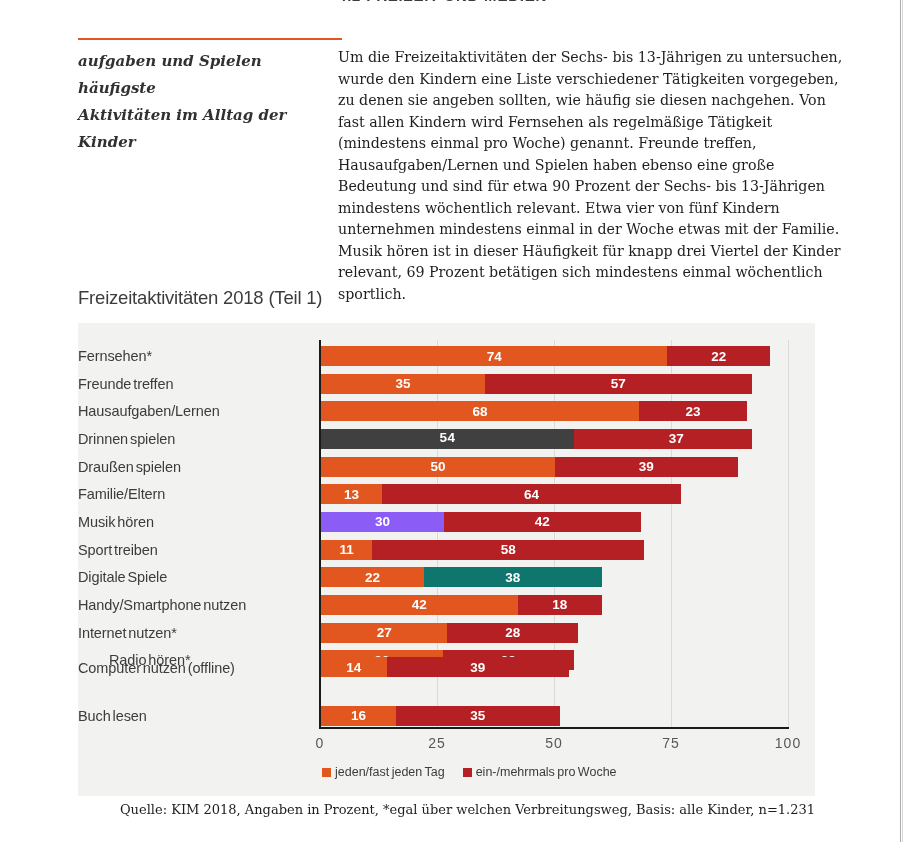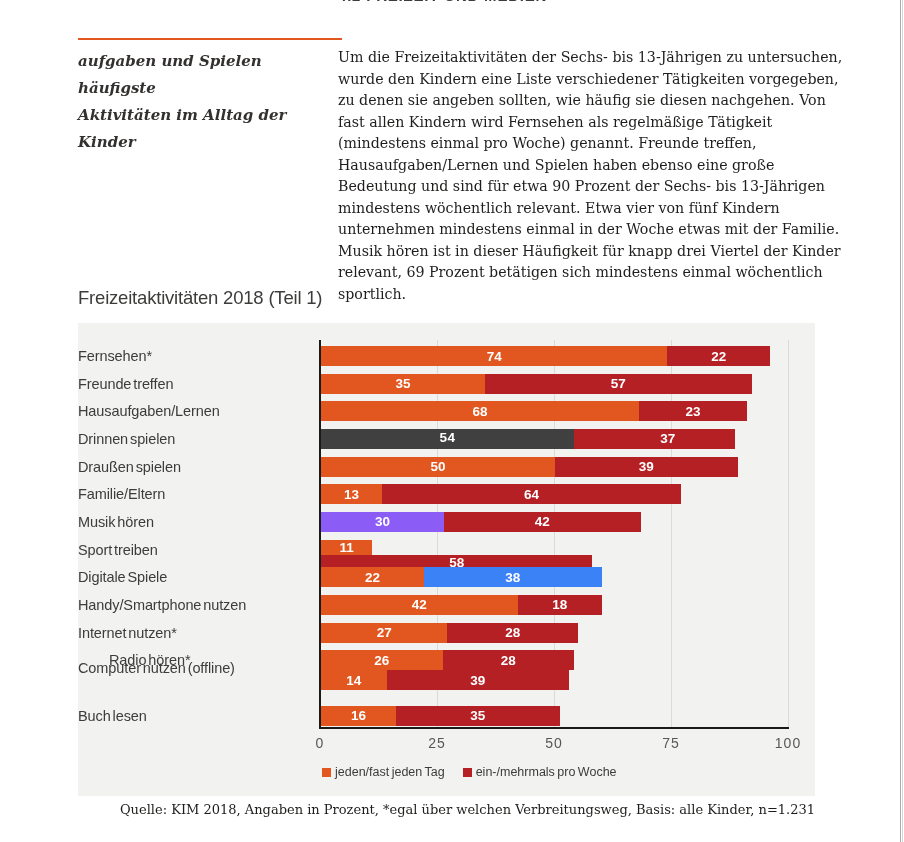--- a/index.html
+++ b/index.html
@@ -117,21 +117,21 @@
       </div>
       <div class="bar-seg" style="width: 107.64px; background: rgb(181, 32, 37);">
         <span class="bar-val">23</span>
       </div>
     </div>
     <div class="cat-label" style="top: 105.98px;">Drinnen spielen</div>
     <div class="bar-row" style="top: 105.98px;">
       <div class="bar-seg" style="width: 252.72px; background: #404040; font-family: Liberation Mono, monospace;">
         <span class="bar-val">54</span>
       </div>
-      <div class="bar-seg" style="width: 161px; background: rgb(181, 32, 37); padding-left: 27px;">
+      <div class="bar-seg" style="width: 178px; background: rgb(181, 32, 37); padding-left: 27px;">
         <span class="bar-val">37</span>
       </div>
     </div>
     <div class="cat-label" style="top: 133.64px;">Draußen spielen</div>
     <div class="bar-row" style="top: 133.64px;">
       <div class="bar-seg" style="width: 234px; background: rgb(226, 87, 31);">
         <span class="bar-val">50</span>
       </div>
       <div class="bar-seg" style="width: 182.52px; background: rgb(181, 32, 37);">
         <span class="bar-val">39</span>
@@ -149,34 +149,34 @@
     <div class="cat-label" style="top: 188.96px;">Musik hören</div>
     <div class="bar-row" style="top: 188.96px;">
       <div class="bar-seg" style="width: 123px; background: #8b5cf6;">
         <span class="bar-val">30</span>
       </div>
       <div class="bar-seg" style="width: 196.56px; background: rgb(181, 32, 37);">
         <span class="bar-val">42</span>
       </div>
     </div>
     <div class="cat-label" style="top: 216.62px;">Sport treiben</div>
-    <div class="bar-row" style="top: 216.62px; flex-direction: column;">
+    <div class="bar-row" style="top: 216.62px;">
       <div class="bar-seg" style="width: 51.48px; background: rgb(226, 87, 31);">
         <span class="bar-val">11</span>
       </div>
       <div class="bar-seg" style="width: 271.44px; background: rgb(181, 32, 37);">
         <span class="bar-val">58</span>
       </div>
     </div>
     <div class="cat-label" style="top: 244.28px;">Digitale Spiele</div>
     <div class="bar-row" style="top: 244.28px;">
       <div class="bar-seg" style="width: 102.96px; background: rgb(226, 87, 31);">
         <span class="bar-val">22</span>
       </div>
-      <div class="bar-seg" style="width: 177.84px; background: #3b82f6;">
+      <div class="bar-seg" style="width: 177.84px; background: #0f766e;">
         <span class="bar-val">38</span>
       </div>
     </div>
     <div class="cat-label" style="top: 271.94px;">Handy/Smartphone nutzen</div>
     <div class="bar-row" style="top: 271.94px;">
       <div class="bar-seg" style="width: 196.56px; background: rgb(226, 87, 31);">
         <span class="bar-val">42</span>
       </div>
       <div class="bar-seg" style="width: 84.24px; background: rgb(181, 32, 37);">
         <span class="bar-val">18</span>
@@ -194,21 +194,21 @@
     <div class="cat-label" style="top: 327.26px; padding-left: 31px;">Radio hören*</div>
     <div class="bar-row" style="top: 327.26px;">
       <div class="bar-seg" style="width: 121.68px; background: rgb(226, 87, 31);">
         <span class="bar-val">26</span>
       </div>
       <div class="bar-seg" style="width: 131.04px; background: rgb(181, 32, 37);">
         <span class="bar-val">28</span>
       </div>
     </div>
     <div class="cat-label" style="top: 335px;">Computer nutzen (offline)</div>
-    <div class="bar-row" style="top: 347px; border-radius: 9px;">
+    <div class="bar-row" style="top: 334px; border-radius: 9px;">
       <div class="bar-seg" style="width: 65.52px; background: rgb(226, 87, 31);">
         <span class="bar-val">14</span>
       </div>
       <div class="bar-seg" style="width: 182.52px; background: rgb(181, 32, 37);">
         <span class="bar-val">39</span>
       </div>
     </div>
     <div class="cat-label" style="top: 382.58px;">Buch lesen</div>
     <div class="bar-row" style="top: 382.58px;">
       <div class="bar-seg" style="width: 74.88px; background: rgb(226, 87, 31);">

